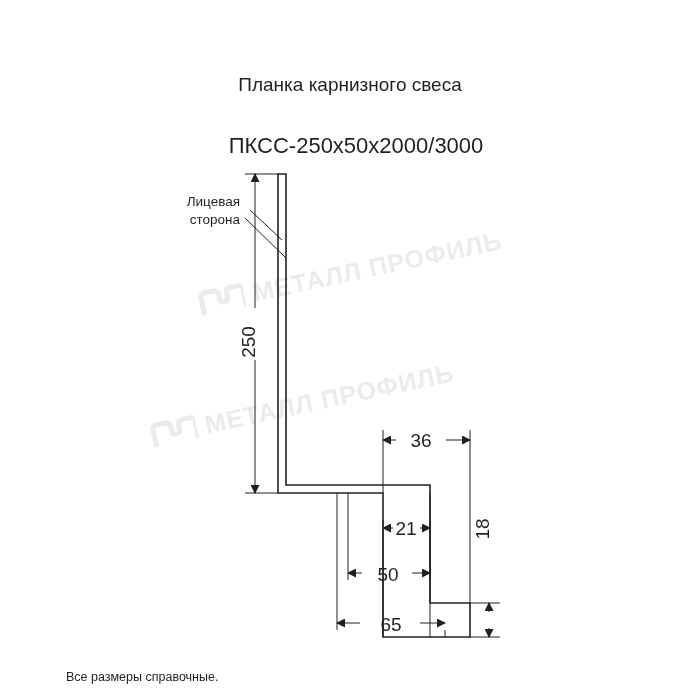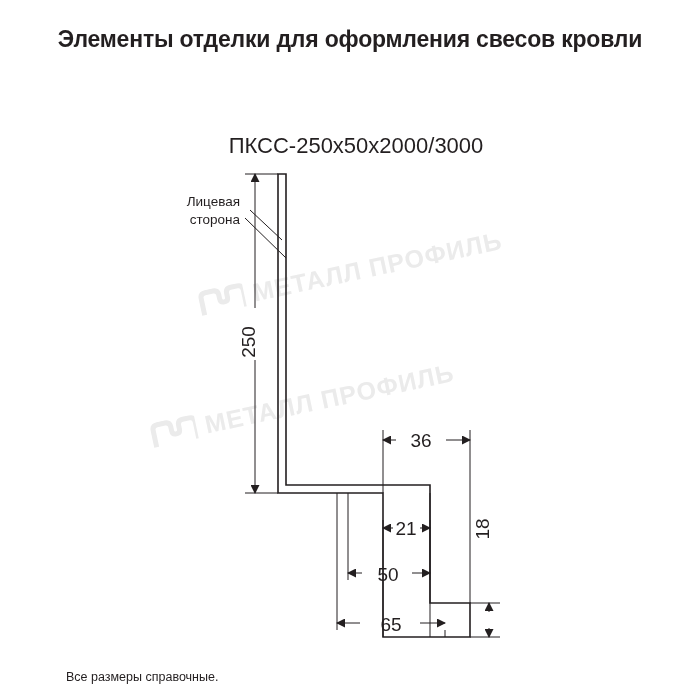--- a/index.html
+++ b/index.html
@@ -83,23 +83,23 @@
   svg text {
     font-family: "Liberation Sans", sans-serif;
     fill: #231f20;
   }
 </style>
 </head>
 <body>
 
 <div class="page">
 
-  <div class="title">Элементы отделки для оформления свесов кровли</div>
 
   <div class="subtitle">
+    <div>Планка карнизного свеса</div>
   </div>
 
   <div class="code">ПКСС-250х50х2000/3000</div>
 
   <div class="wm wm-1">
     <svg width="46" height="28" viewBox="0 0 46 28" aria-hidden="true">
       <path d="M3 25 L3 8 Q3 3 8 3 L16 3 Q21 3 21 8 L21 12 Q21 16 25 16 Q29 16 29 12 L29 8 Q29 3 34 3 L41 3 Q46 3 46 8 L46 25" fill="none" stroke="#ebebeb" stroke-width="5"></path>
     </svg>
     <span>МЕТАЛЛ ПРОФИЛЬ</span>
   </div>

